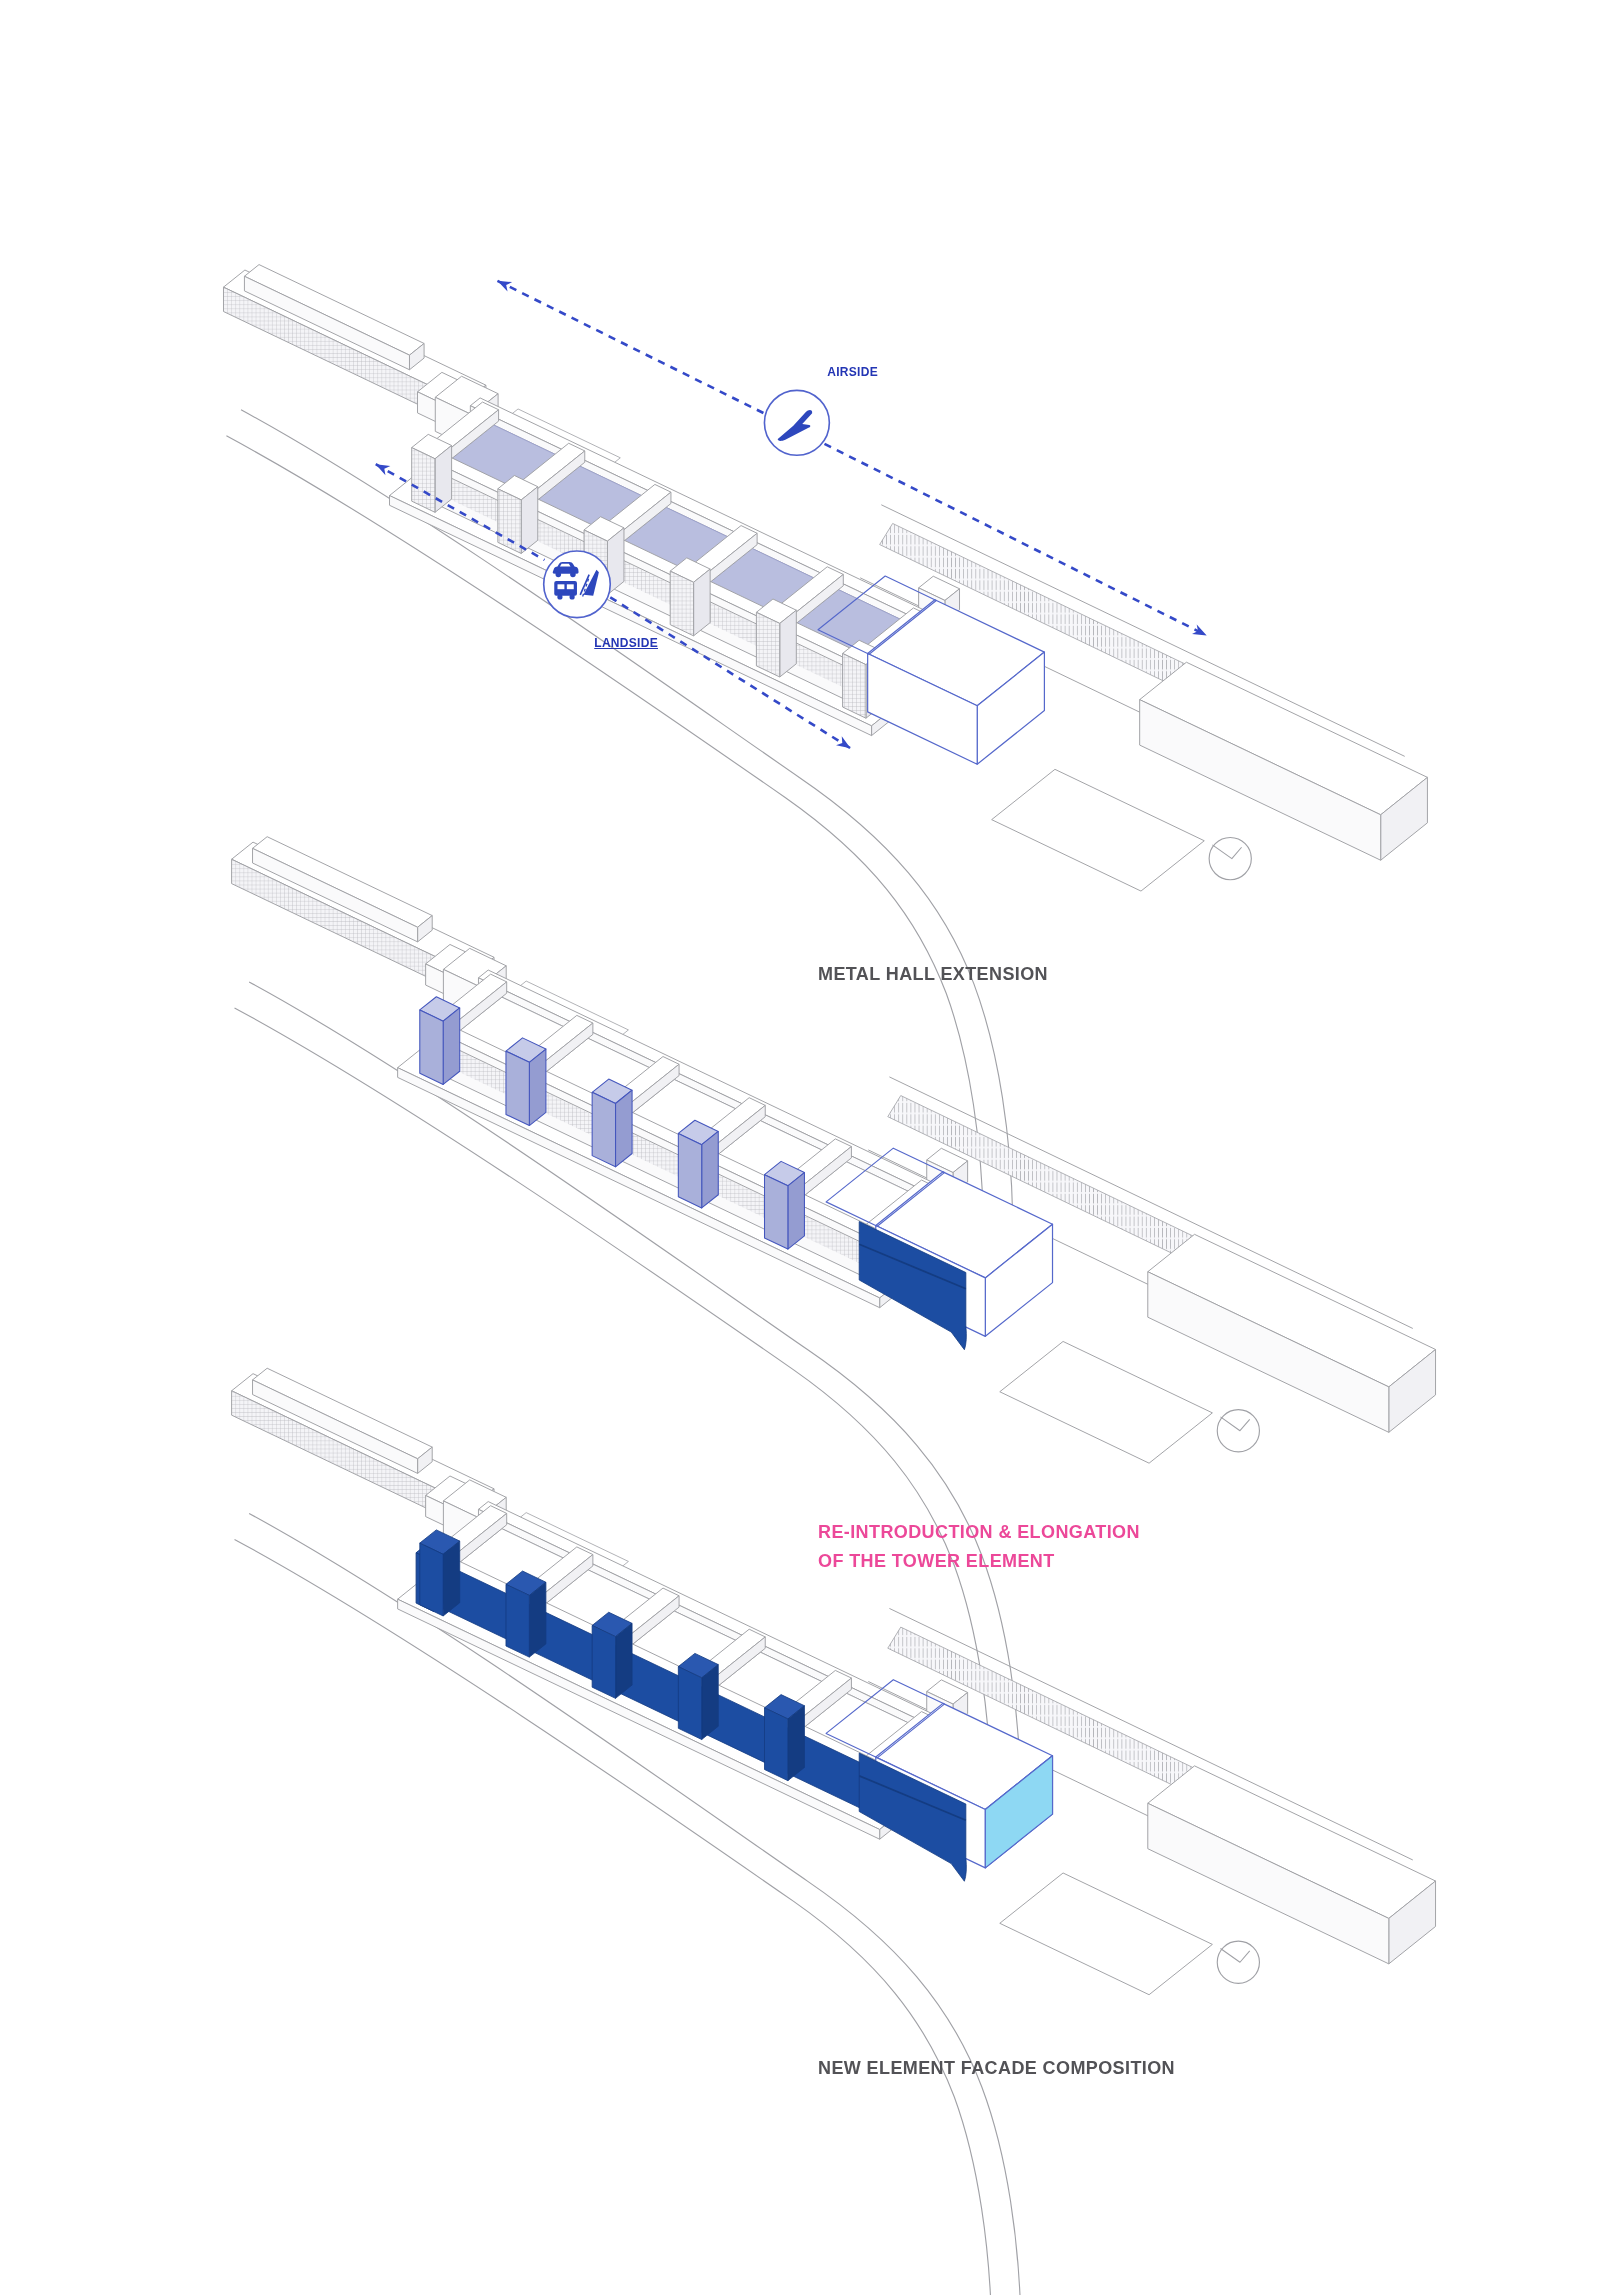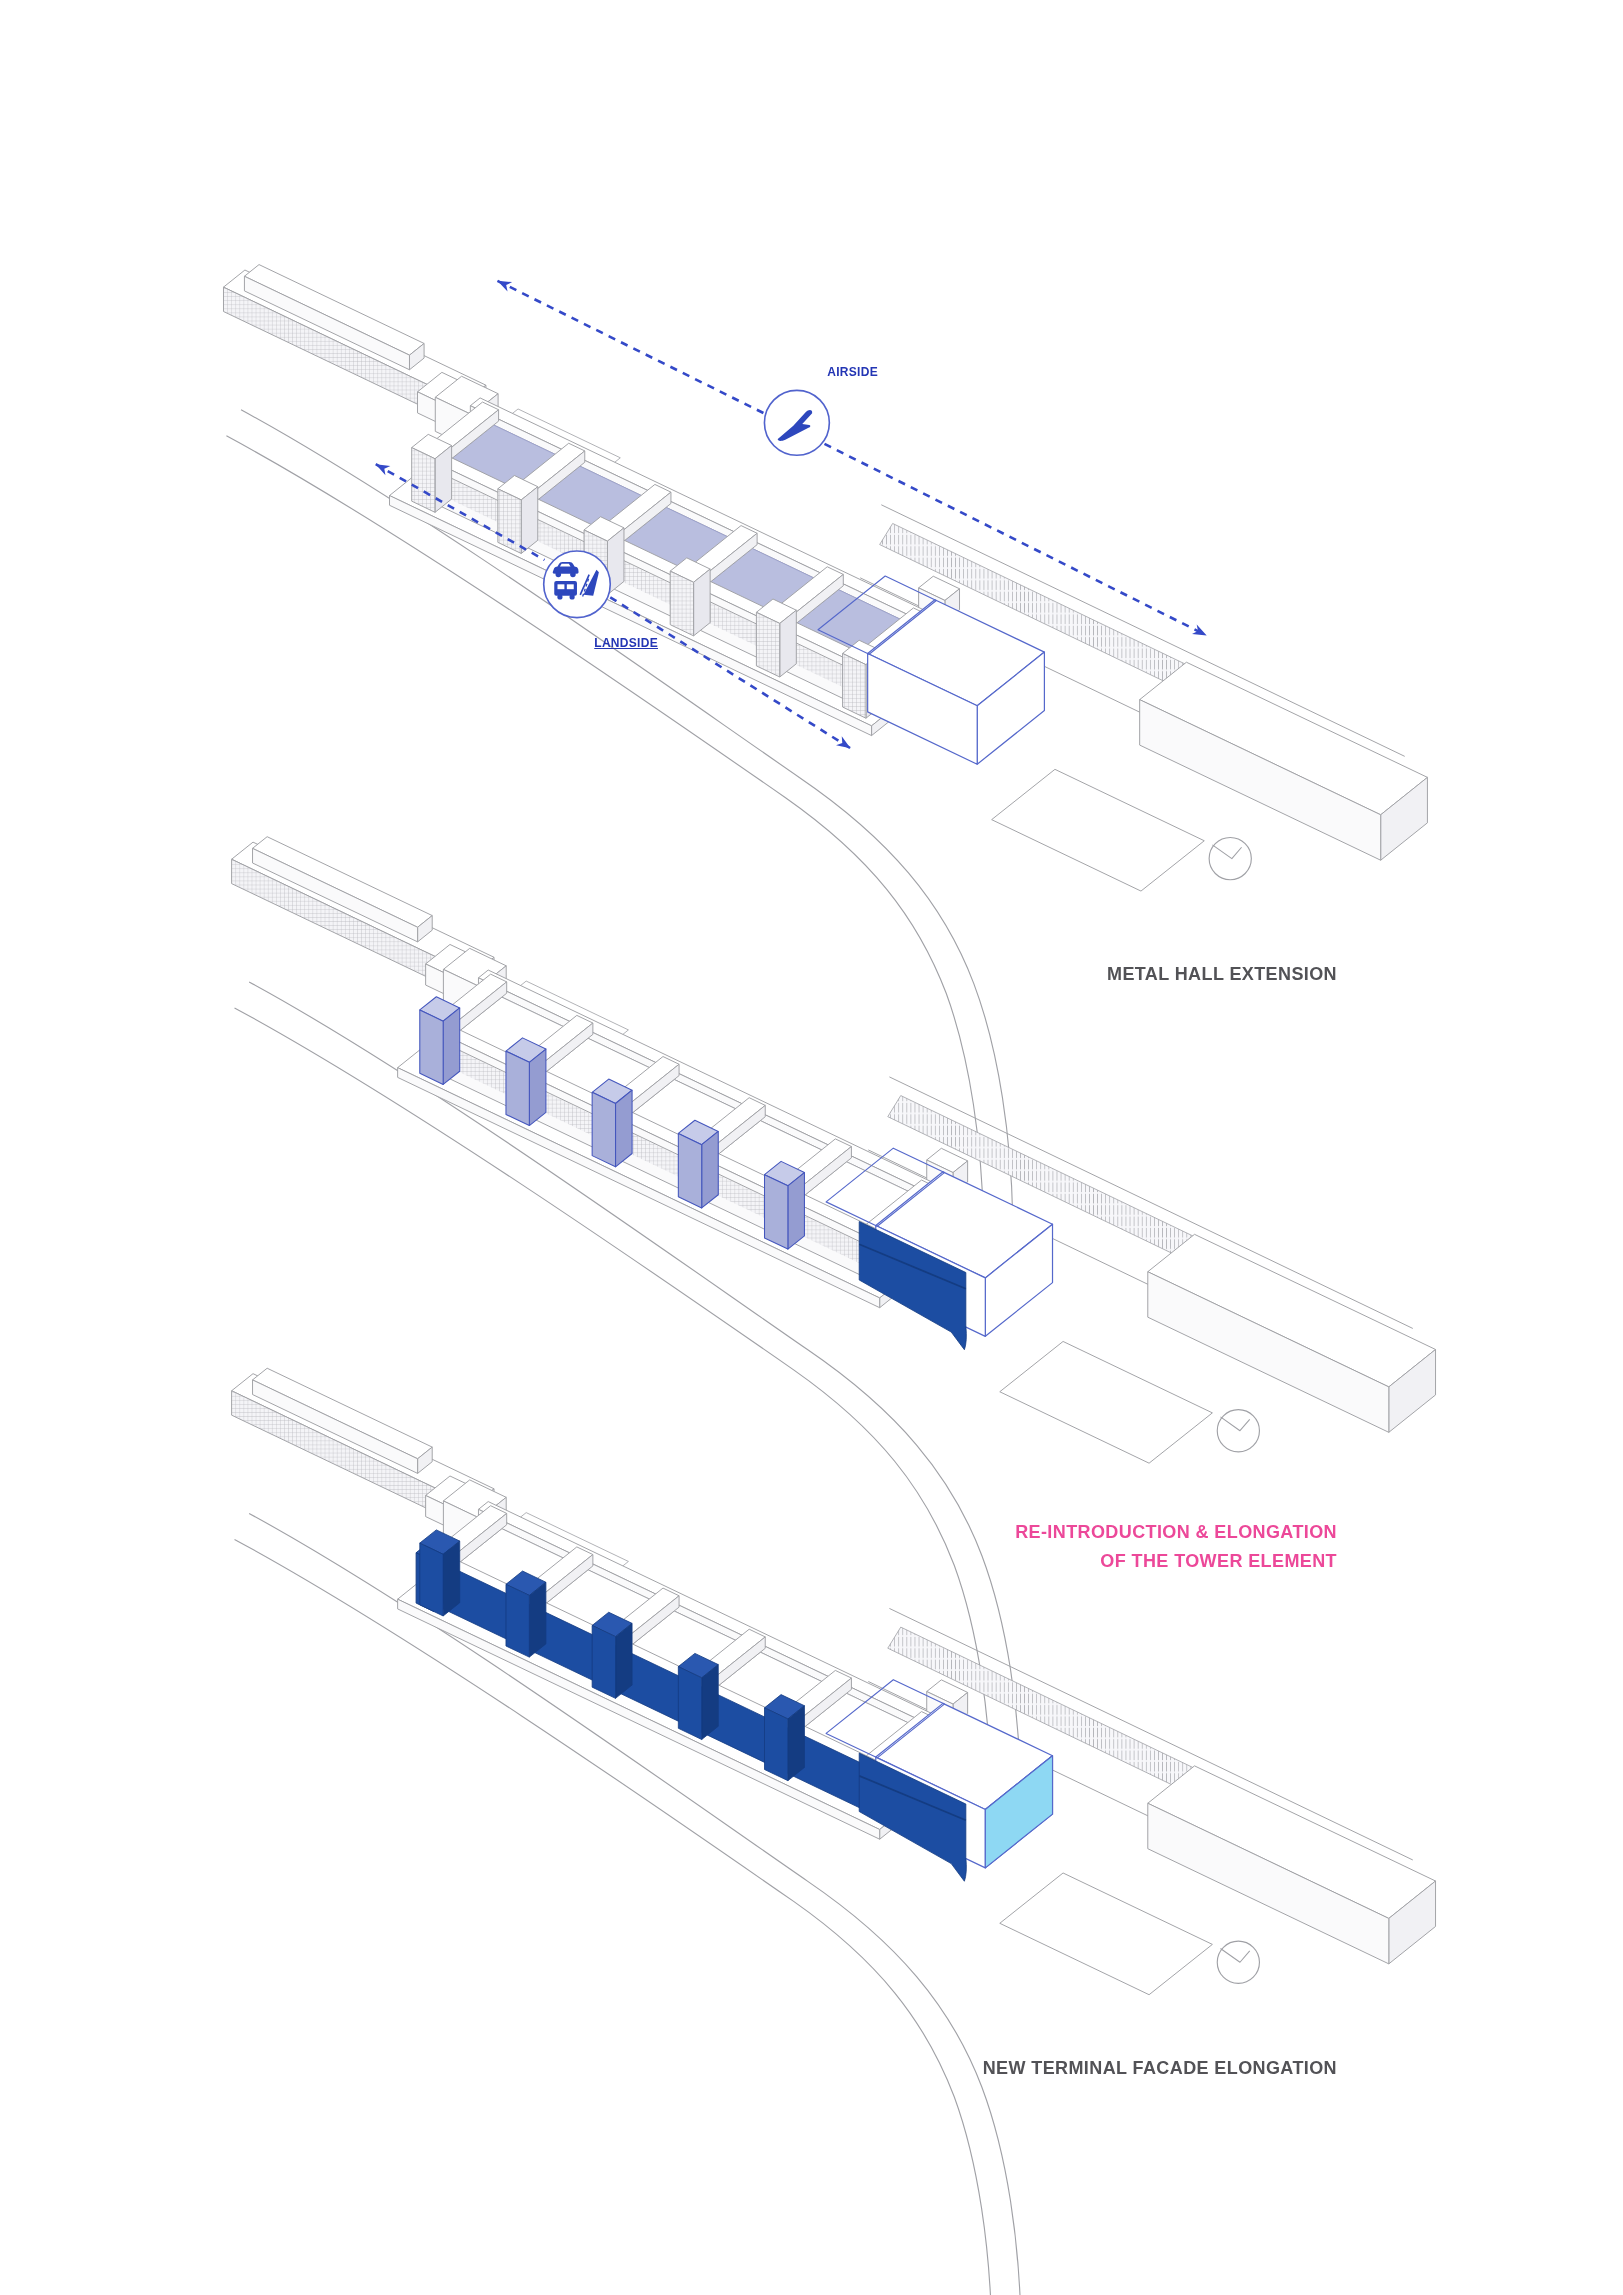--- a/index.html
+++ b/index.html
@@ -1,19 +1,19 @@
 <!DOCTYPE html>
 <html style="font-size:13px"><head>
 <meta charset="utf-8">
 <style>
   html,body{margin:0;padding:0;background:#ffffff;}
   #page{position:relative;width:1623px;height:2295px;background:#ffffff;overflow:hidden;
         font-family:"Liberation Sans", sans-serif;}
   #scene-svg{position:absolute;left:0;top:0;}
-  .cap{position:absolute;width:519px;text-align:right;font-weight:bold;font-size:18px;
+  .cap{position:absolute;width:519px;text-align:left;font-weight:bold;font-size:18px;
        letter-spacing:0.4px;line-height:29px;}
   .ann{position:absolute;width:162px;text-align:right;font-weight:bold;font-size:12px;
        letter-spacing:0.3px;}
 </style>
 </head>
 <body>
 
 <div id="page">
   <svg id="scene-svg" width="1623" height="2295" viewBox="0 0 2000 2828">
       <defs>
@@ -380,15 +380,15 @@
   <div class="ann" style="left: 716px; top: 365px; color: rgb(35, 53, 180);">AIRSIDE</div>
   <div class="ann" style="left: 496px; top: 636px; color: rgb(35, 53, 180); text-decoration: underline;">LANDSIDE</div>
 
   <div class="cap" style="left: 818px; top: 960px; color: rgb(82, 82, 86);">METAL HALL EXTENSION</div>
 
   <div class="cap" style="left: 818px; top: 1518px; color: #ec4899;">
     <span>RE-INTRODUCTION &amp; ELONGATION</span><br>
     <span>OF THE TOWER ELEMENT</span>
   </div>
 
-  <div class="cap" style="left: 818px; top: 2054px; color: rgb(82, 82, 86);">NEW TERMINAL FACADE ELONGATION</div>
+  <div class="cap" style="left: 818px; top: 2054px; color: rgb(82, 82, 86);">NEW ELEMENT FACADE COMPOSITION</div>
 </div>
 
 
 </body></html>

